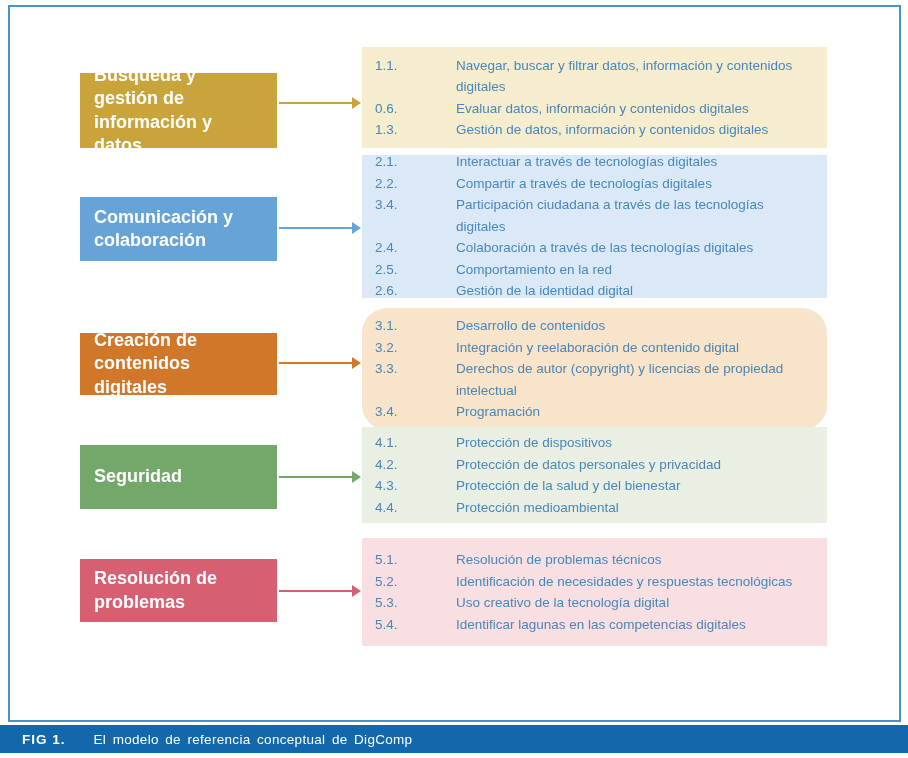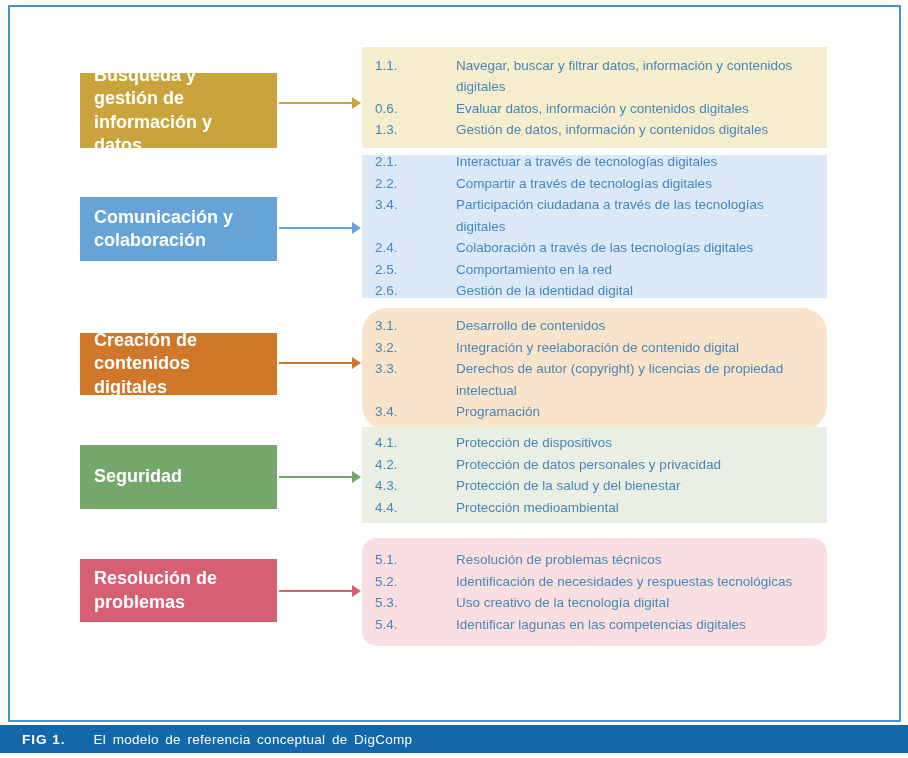--- a/index.html
+++ b/index.html
@@ -50,21 +50,21 @@
 
   .cat-3 .cat-box{top:333px;height:62px;}
   .cat-3 .cat-panel{top:308px;height:122px;border-radius:25px;}
   .cat-3 .arrow{top:362px;}
 
   .cat-4 .cat-box{top:445px;height:64px;}
   .cat-4 .cat-panel{top:427px;height:96px;}
   .cat-4 .arrow{top:476px;}
 
   .cat-5 .cat-box{top:559px;height:63px;}
-  .cat-5 .cat-panel{top:538px;height:108px;border-radius:15px;}
+  .cat-5 .cat-panel{top:538px;height:108px;}
   .cat-5 .arrow{top:590px;}
 
   .caption-bar{
     position:absolute;left:0;top:725px;width:908px;height:28px;
     background:#1268ab;color:#ffffff;
     display:flex;align-items:center;
     padding-left:22px;box-sizing:border-box;
   }
   .fig-label{font-weight:700;font-size:13.5px;letter-spacing:1px;margin-right:28px;white-space:nowrap;}
   .caption-text{font-size:13.5px;letter-spacing:0.3px;word-spacing:2.5px;white-space:nowrap;}

